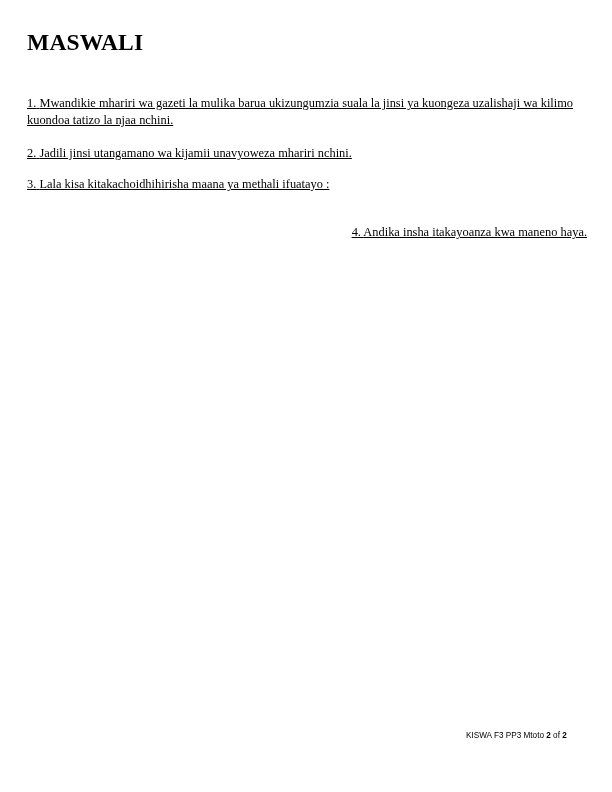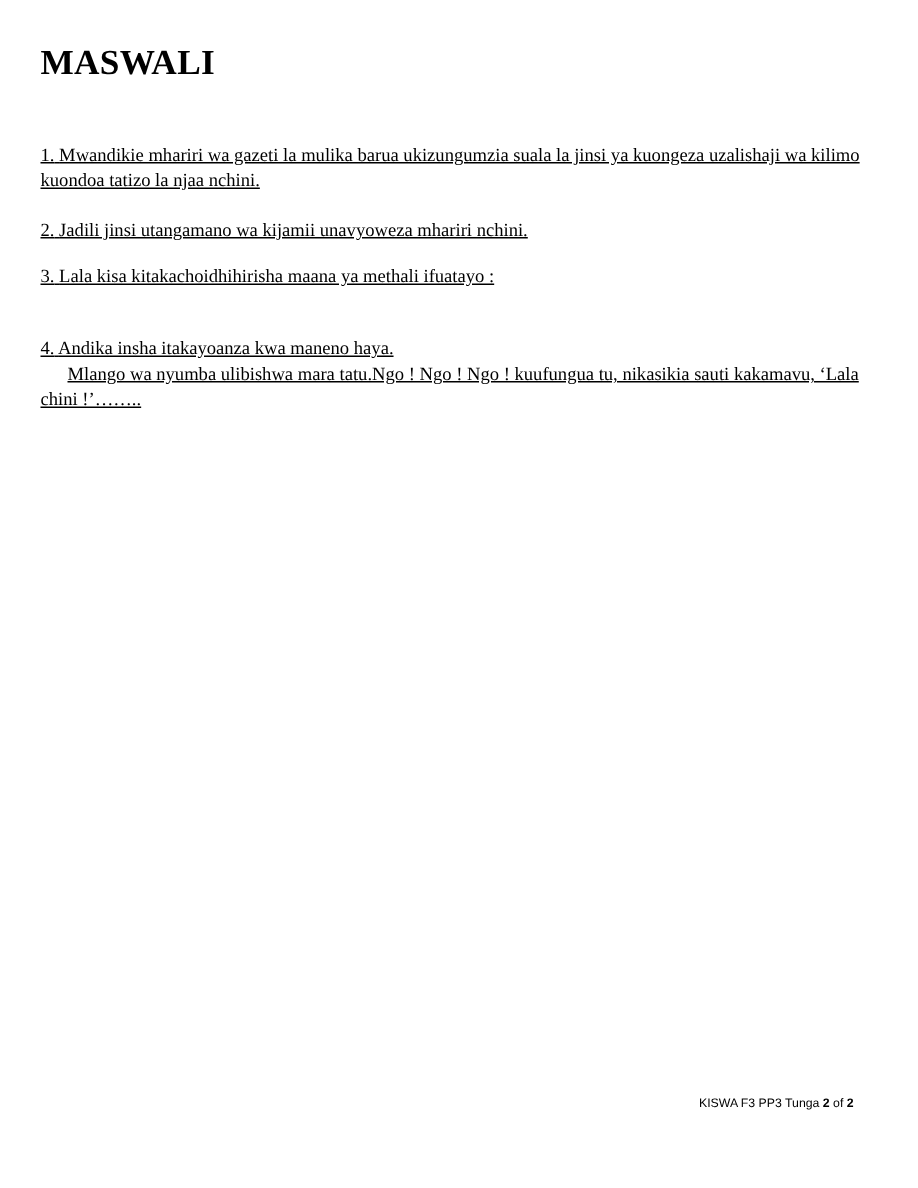--- a/index.html
+++ b/index.html
@@ -66,21 +66,20 @@
 <p class="question" style="top:145px;">
   <span>2.</span>
   <span>Jadili jinsi utangamano wa kijamii unavyoweza mhariri nchini.</span>
 </p>
 
 <p class="question" style="top:176px;">
   <span>3.</span>
   <span>Lala kisa kitakachoidhihirisha maana ya methali ifuatayo :</span>
 </p>
 
-<p class="question" style="top:224px;">
+<p class="question" style="top:224px;text-align:right;">
   <span>4.</span>
   <span>Andika insha itakayoanza kwa maneno haya.</span>
-  <span class="indent-first">Mlango wa nyumba ulibishwa mara tatu.Ngo ! Ngo ! Ngo ! kuufungua tu, nikasikia sauti kakamavu, ‘Lala chini !’……..</span>
 </p>
 
 <div class="footer">
-  <span>KISWA F3 PP3 Tunga </span><b>2</b><span> of </span><b>2</b>
+  <span>KISWA F3 PP3 Mtoto </span><b>2</b><span> of </span><b>2</b>
 </div>
 
 </body></html>

